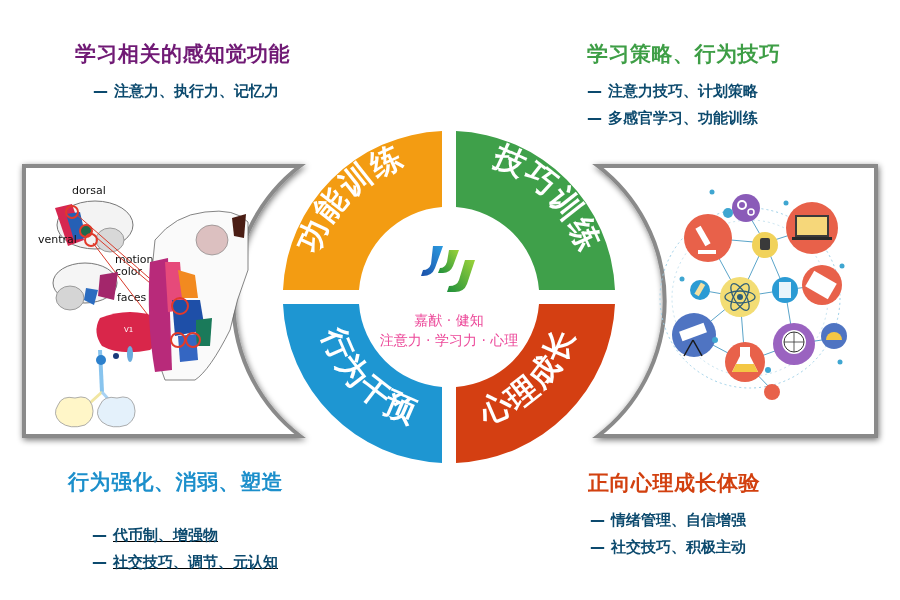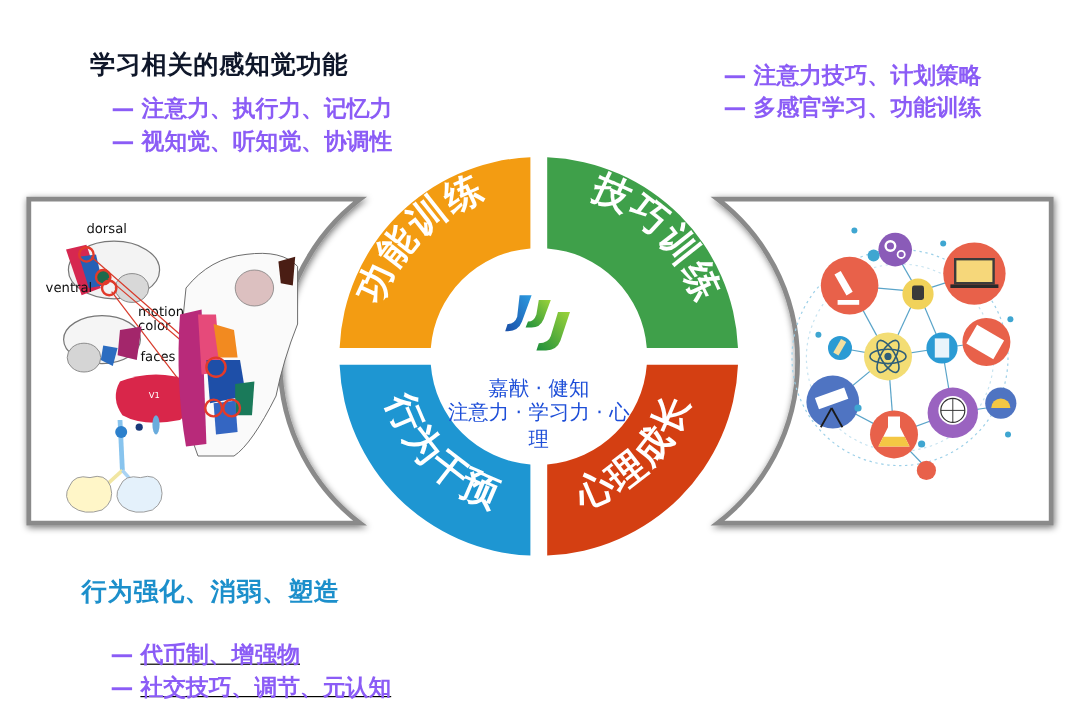--- a/index.html
+++ b/index.html
@@ -1,23 +1,23 @@
 <!DOCTYPE html>
 <html><head>
 <meta charset="utf-8">
 <style>
   html, body { margin:0; padding:0; }
   body { width:900px; height:600px; background:#ffffff; position:relative; overflow:hidden;
          font-family:"DejaVu Sans", "Liberation Sans", sans-serif; }
   .block { position:absolute; }
   .title { font-size:21px; font-weight:bold; letter-spacing:0.5px; white-space:nowrap; }
-  .item { font-size:19px; font-weight:bold; color:#8b5cf6; white-space:nowrap; line-height:27px; }
+  .item { font-size:15px; font-weight:bold; color:#0c4a6e; white-space:nowrap; line-height:27px; }
   .item .dash { display:inline-block; margin-right:6px; }
   svg { position:absolute; left:0; top:0; }
-  .center-text { position:absolute; left:369px; width:160px; text-align:center; color:#1d4ed8; font-size:17px; }
+  .center-text { position:absolute; left:369px; width:160px; text-align:center; color:#ec4899; font-size:14px; }
 </style>
 </head>
 <body>
 
 <svg width="900" height="600" viewBox="0 0 900 600">
   <defs>
     <filter id="sh" x="-10%" y="-10%" width="120%" height="120%">
       <feGaussianBlur in="SourceAlpha" stdDeviation="3"></feGaussianBlur>
       <feOffset dx="1" dy="2"></feOffset>
       <feComponentTransfer>
@@ -198,36 +198,41 @@
     <path d="M12 0 L22 0 L14 22 Q11 30 2 30 L0 30 L2 24 Q8 24 10 18 Z" fill="url(#logoBlue)"></path>
     <path d="M28 10 L38 10 L32 26 Q29 33 22 33 L17 33 L19 28 Q24 28 26 22 Z" fill="url(#logoGreen)" transform="translate(0,-6)"></path>
     <path d="M44 14 L54 14 L46 38 Q43 46 34 46 L26 46 L28 40 Q36 40 38 34 Z" fill="url(#logoGreen)"></path>
   </g>
 </svg>
 
 <div class="center-text" style="top:312px;">嘉猷 · 健知</div>
 <div class="center-text" style="top:332px;text-align:center;">注意力 · 学习力 · 心理</div>
 
 <div class="block" style="left:75px; top:40px;">
-  <div class="title" style="color:#0f172a;">学习相关的感知觉功能</div>
+  <div class="title" style="color:#701a75;">学习相关的感知觉功能</div>
   <div style="margin-left:18px; margin-top:10px;">
     <div class="item"><span class="dash">—</span><span>注意力、执行力、记忆力</span></div>
-    <div class="item"><span class="dash">—</span><span>视知觉、听知觉、协调性</span></div>
   </div>
 </div>
 
 <div class="block" style="left:587px; top:40px;">
-  <div style="margin-left:16px; margin-top:10px;">
+  <div class="title" style="color:#3E9E46;">学习策略、行为技巧</div>
+  <div style="margin-left:0; margin-top:10px;">
     <div class="item"><span class="dash">—</span><span>注意力技巧、计划策略</span></div>
     <div class="item"><span class="dash">—</span><span>多感官学习、功能训练</span></div>
   </div>
 </div>
 
-<div class="block" style="left:68px; top:479px;">
+<div class="block" style="left:68px; top:468px;">
   <div class="title" style="color:#1C8FCB;">行为强化、消弱、塑造</div>
   <div style="margin-left:24px; margin-top:26px;text-decoration:underline;">
     <div class="item"><span class="dash">—</span><span>代币制、增强物</span></div>
     <div class="item"><span class="dash">—</span><span>社交技巧、调节、元认知</span></div>
   </div>
 </div>
 
 <div class="block" style="left:588px; top:469px;">
+  <div class="title" style="color:#D2400F;">正向心理成长体验</div>
+  <div style="margin-left:2px; margin-top:10px;">
+    <div class="item"><span class="dash">—</span><span>情绪管理、自信增强</span></div>
+    <div class="item"><span class="dash">—</span><span>社交技巧、积极主动</span></div>
+  </div>
 </div>
 
 </body></html>

